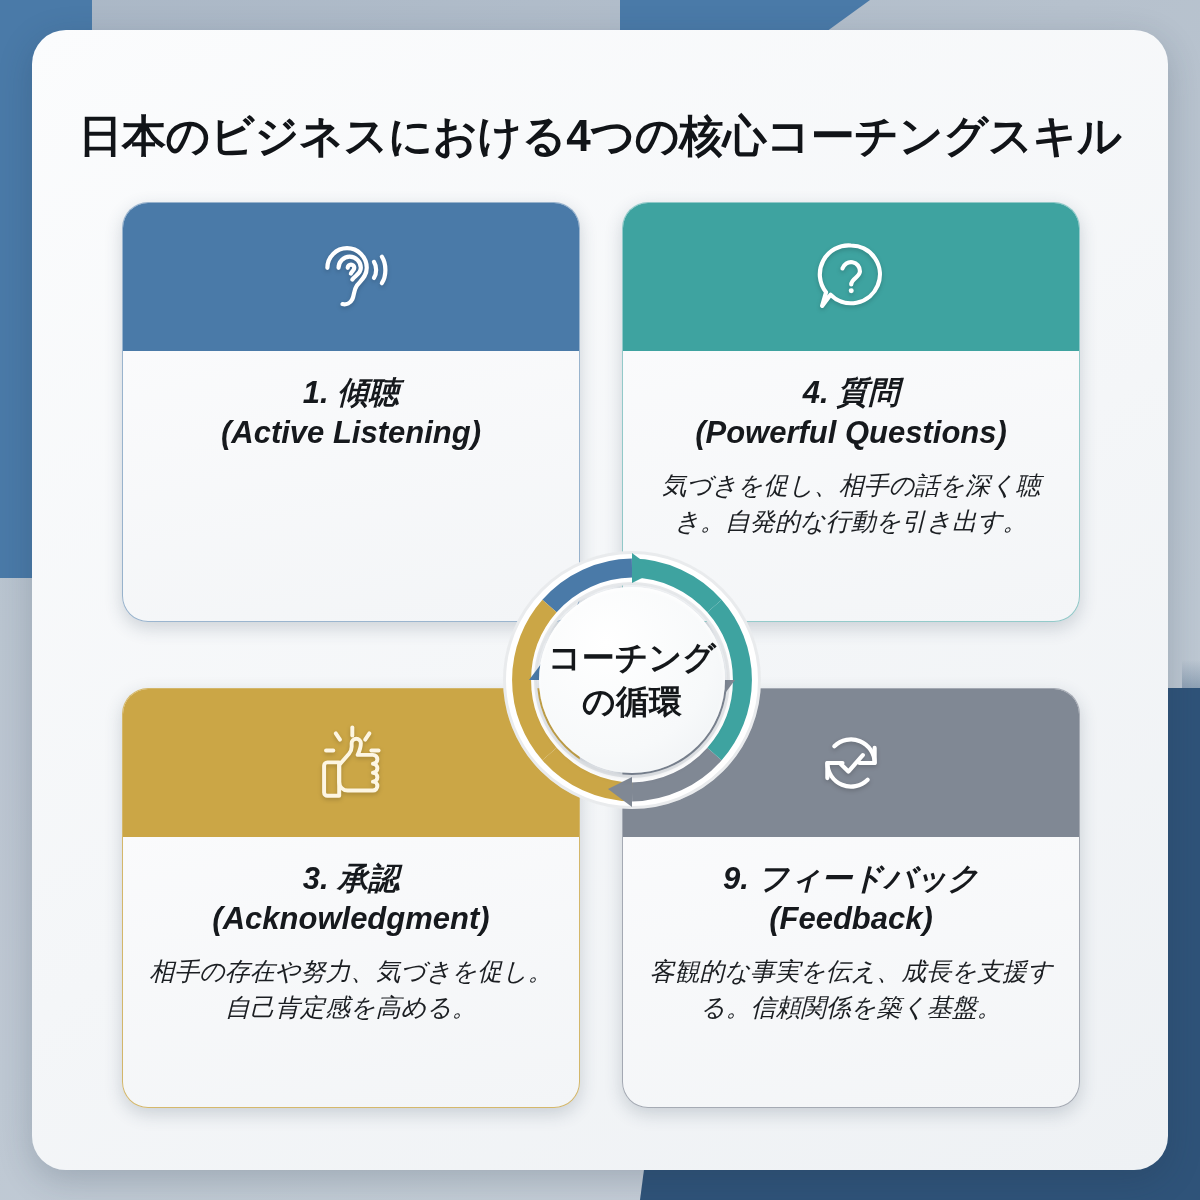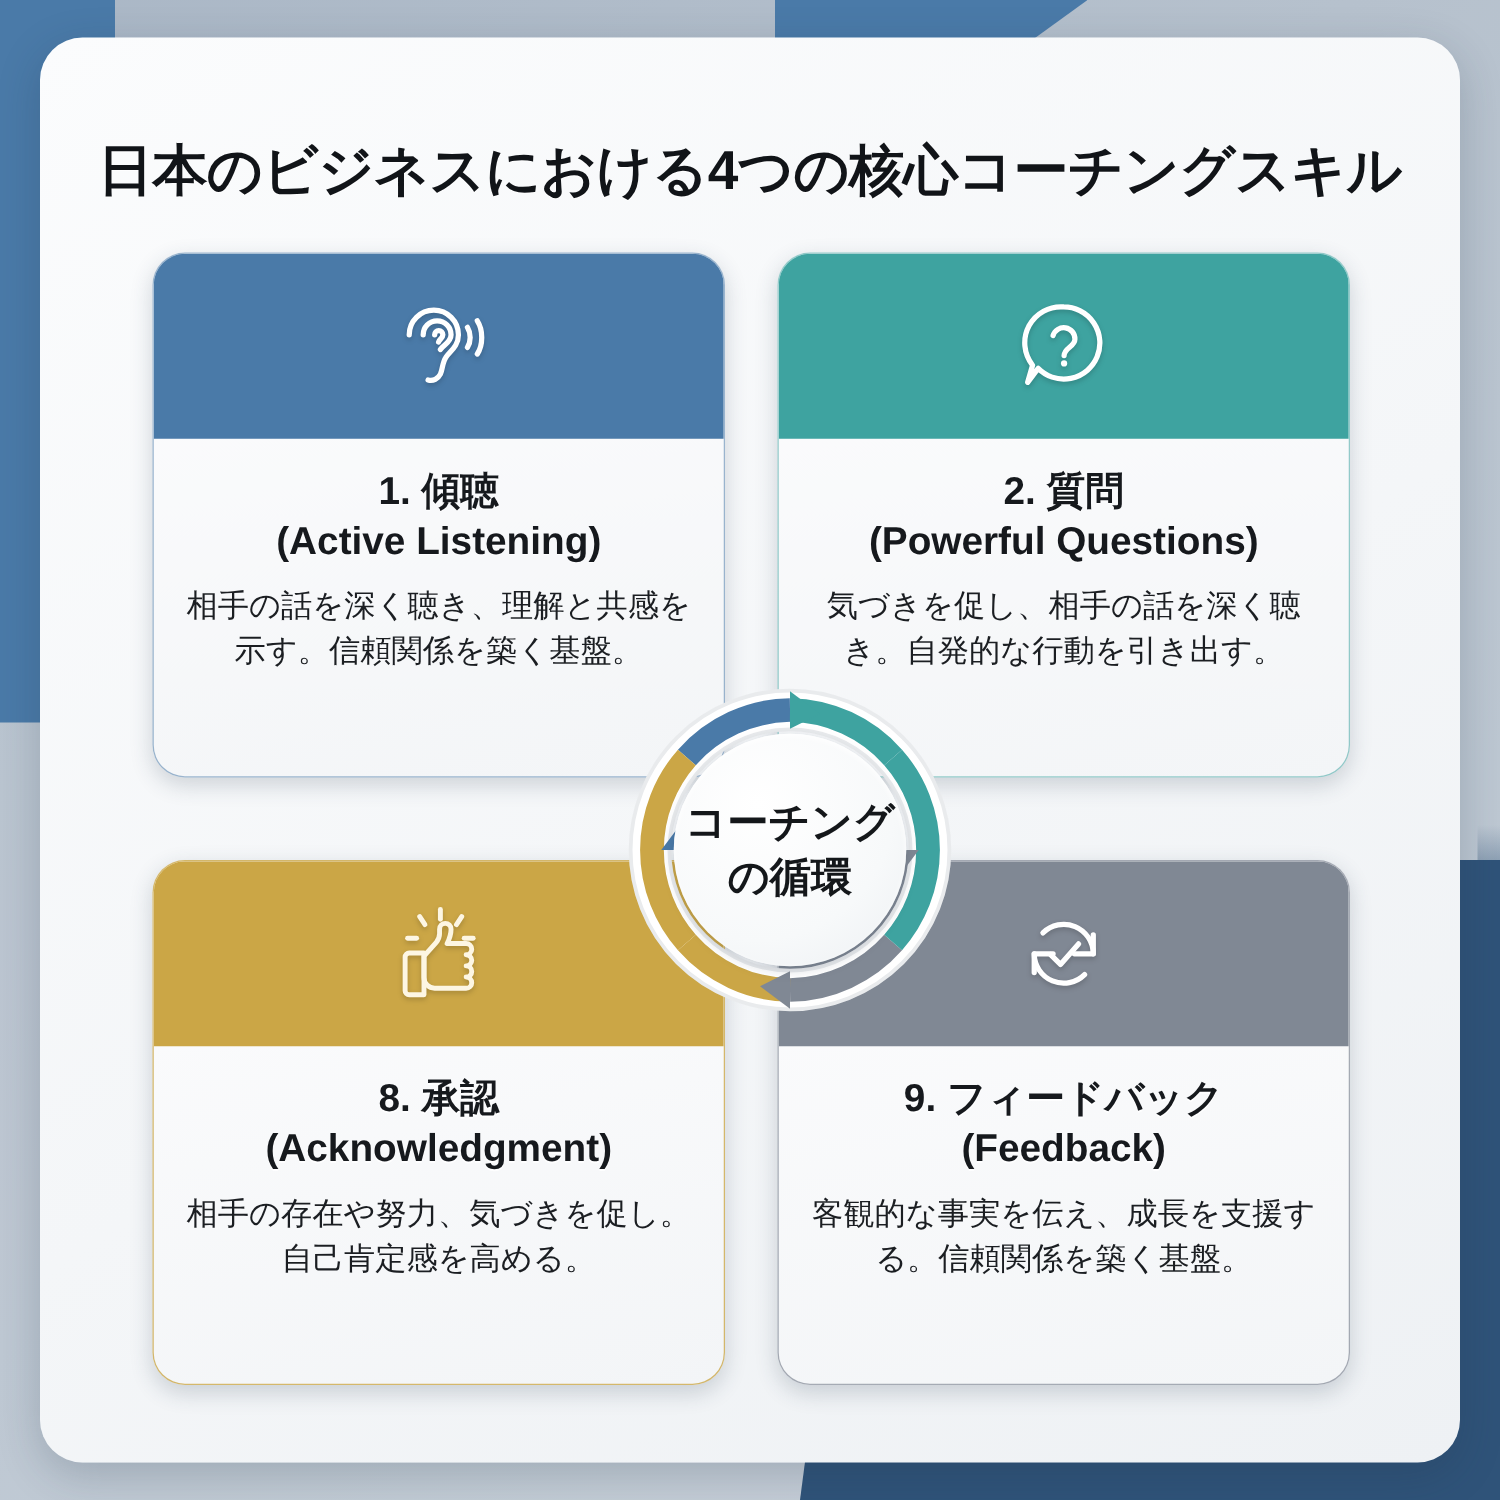--- a/index.html
+++ b/index.html
@@ -122,20 +122,21 @@
     display: block;
     width: 84px;
     height: 84px;
     filter: drop-shadow(0 2px 2px rgba(0,0,0,0.18));
   }
   .c3 .card-icon svg { stroke: #fdf6e3; }
 
   .card-body {
     padding: 22px 18px 0;
     text-align: center;
+    font-style: italic;
   }
   .card-title {
     font-size: 31px;
     font-weight: 700;
     color: #16191d;
     line-height: 1.28;
     white-space: pre-line;
     text-shadow: 0 1px 0 rgba(255,255,255,0.85);
   }
   .card-desc {
@@ -201,57 +202,56 @@
               <path d="M22.5 25a8.5 8.5 0 0 1 17 0c0 4.6-4.5 6-6.5 9"></path>
               <path d="M29.5 25a2.5 2.5 0 0 1 5 0c0 2-2 2.6-2.6 4.4"></path>
               <path d="M49.5 20.5c2.2 3.6 2.2 8.6 0 12.2"></path>
               <path d="M55.5 16.5c3.6 5.6 3.6 14.6 0 20.2"></path>
             </svg>
           </span>
         </div>
         <div class="card-body">
           <div class="card-title">1. 傾聴
 (Active Listening)</div>
-          <div class="card-desc">相手の話を深く聴き、理解と共感を示す。信頼関係を築く基盤。</div>
         </div>
       </div>
 
       <div class="card c2">
         <div class="card-head">
           <span class="card-icon">
             <svg viewBox="0 0 64 64" fill="none" stroke="#ffffff" stroke-width="3.2" stroke-linecap="round" stroke-linejoin="round">
               <path d="M32 8a22 22 0 1 1-15.6 37.5L10 54l3-10.4A22 22 0 0 1 32 8z"></path>
               <path d="M25.5 25.5a6.8 6.8 0 0 1 13.3 2.2c0 4.6-6.6 5.2-6.6 10"></path>
               <circle cx="32.2" cy="42.5" r="1.9" fill="#ffffff" stroke="none"></circle>
             </svg>
           </span>
         </div>
         <div class="card-body">
-          <div class="card-title">2. 質問
+          <div class="card-title">4. 質問
 (Powerful Questions)</div>
           <div class="card-desc">気づきを促し、相手の話を深く聴き。自発的な行動を引き出す。</div>
         </div>
       </div>
 
       <div class="card c3">
         <div class="card-head">
           <span class="card-icon">
             <svg viewBox="0 0 64 64" fill="none" stroke="#fdf6e3" stroke-width="3" stroke-linecap="round" stroke-linejoin="round">
               <path d="M23 57h-9a2.5 2.5 0 0 1-2.5-2.5V34A2.5 2.5 0 0 1 14 31.5h9z"></path>
               <path d="M23 33.5l7.5-8.5c1.4-1.6 2-3.3 2-5.3V17a3.5 3.5 0 0 1 7 0c0 3.6-1.2 6.3-2.4 8.8h11.6a3.4 3.4 0 0 1 0 6.8M48.7 32.6a3.4 3.4 0 0 1 0 6.8M48.7 39.4a3.4 3.4 0 0 1 0 6.8M48.7 46.2a3.4 3.4 0 0 1 0 6.8H29.5a6.5 6.5 0 0 1-6.5-6.5V33.5"></path>
               <path d="M33 11V5"></path>
               <path d="M23.6 14.2l-3.2-4.8"></path>
               <path d="M42.8 14.2l3.2-4.8"></path>
               <path d="M18.5 22.5H13"></path>
               <path d="M47.5 22.5H53"></path>
             </svg>
           </span>
         </div>
         <div class="card-body">
-          <div class="card-title">8. 承認
+          <div class="card-title">3. 承認
 (Acknowledgment)</div>
           <div class="card-desc">相手の存在や努力、気づきを促し。自己肯定感を高める。</div>
         </div>
       </div>
 
       <div class="card c4">
         <div class="card-head">
           <span class="card-icon">
             <svg viewBox="0 0 64 64" fill="none" stroke="#ffffff" stroke-width="3.2" stroke-linecap="round" stroke-linejoin="round">
               <path d="M50 32a18 18 0 0 0-30.7-12.7"></path>

